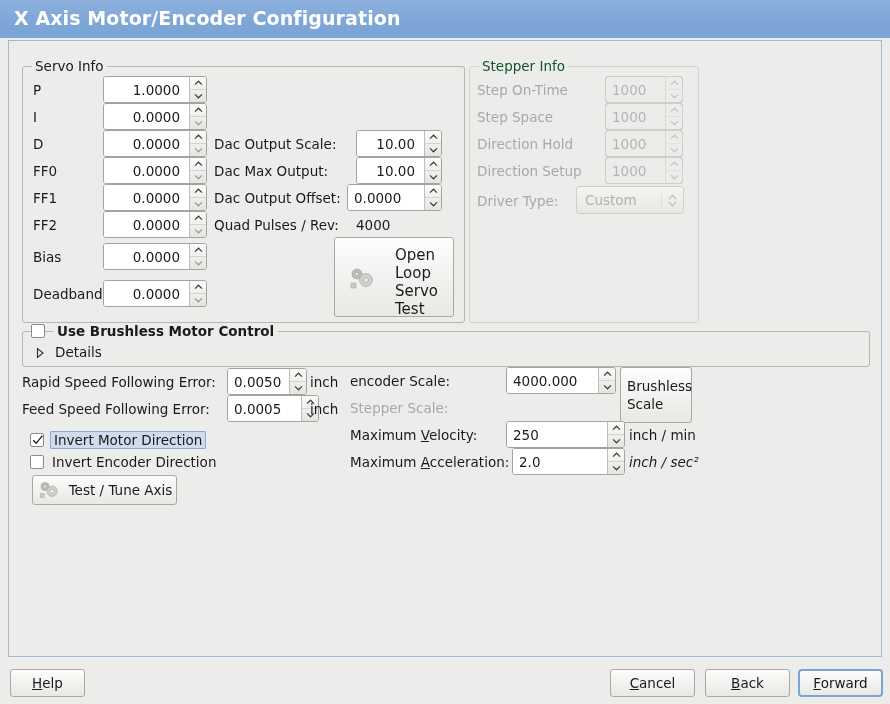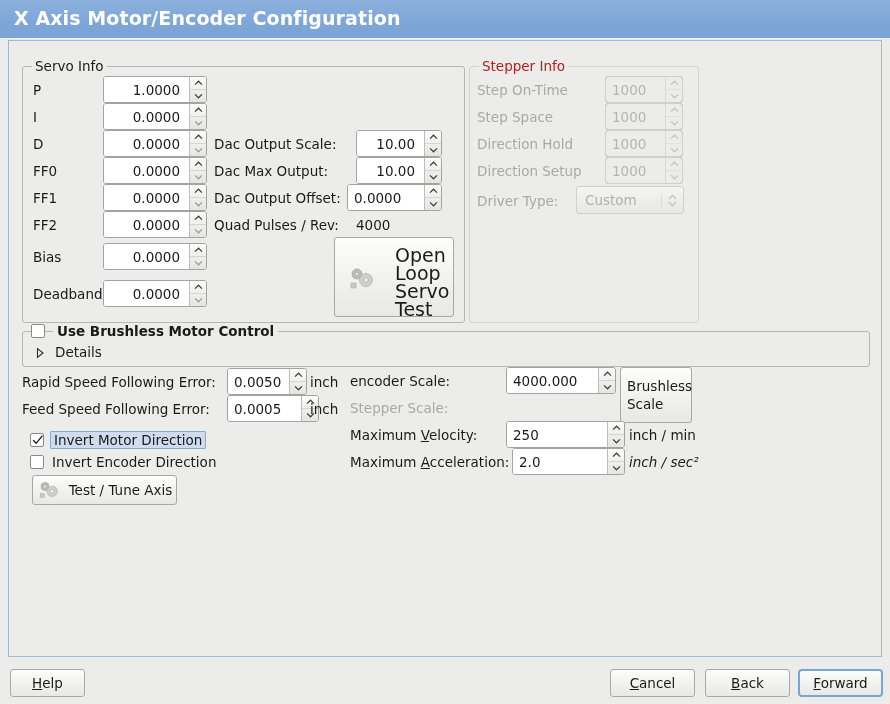--- a/index.html
+++ b/index.html
@@ -42,21 +42,21 @@
   }
   .frame-label {
     position: absolute;
     top: -9px; left: 9px;
     background: #ececeb;
     padding: 0 3px;
     font-size: 13.5px;
     color: #1a1a1a;
     white-space: nowrap;
   }
-  .frame-label.dim { color: #b91c1c; }
+  .frame-label.dim { color: #14532d; }
 
   
   .lbl {
     position: absolute;
     font-size: 13.5px;
     color: #1a1a1a;
     white-space: nowrap;
     line-height: 16px;
   }
   .lbl.dim { color: #a8a8a6; }
@@ -140,21 +140,21 @@
     border-radius: 4px;
   }
   .btn-icon-text { display: flex; align-items: center; gap: 8px; }
 
   .openloop {
     flex-direction: row; align-items: center; justify-content: flex-start;
   }
   .openloop .gears { position: absolute; left: 12px; top: 28px; }
   .openloop .lines {
     position: absolute; left: 60px; top: 8px;
-    text-align: left; line-height: 18px; font-size: 19px;
+    text-align: left; line-height: 18px; font-size: 15px;
   }
 
   .calcbtn {
     flex-direction: column; align-items: flex-start; justify-content: center;
     padding-left: 6px; line-height: 18px;
   }
 
   
   .cb-row { position: absolute; display: flex; align-items: center; }
   .cbox {

